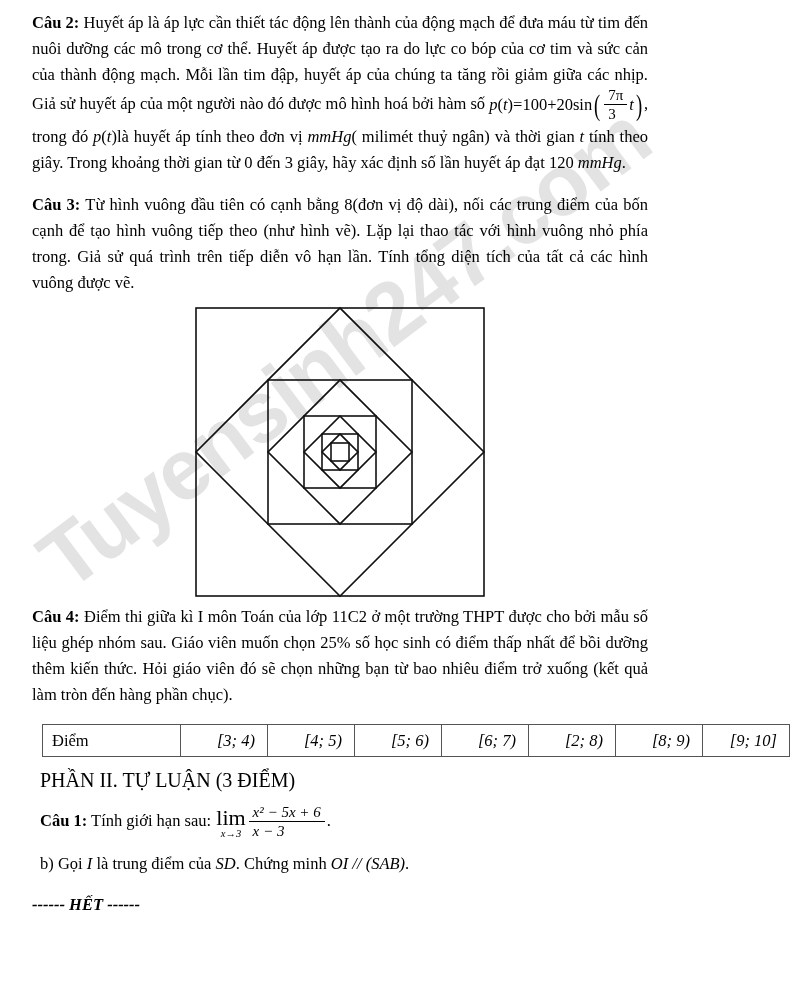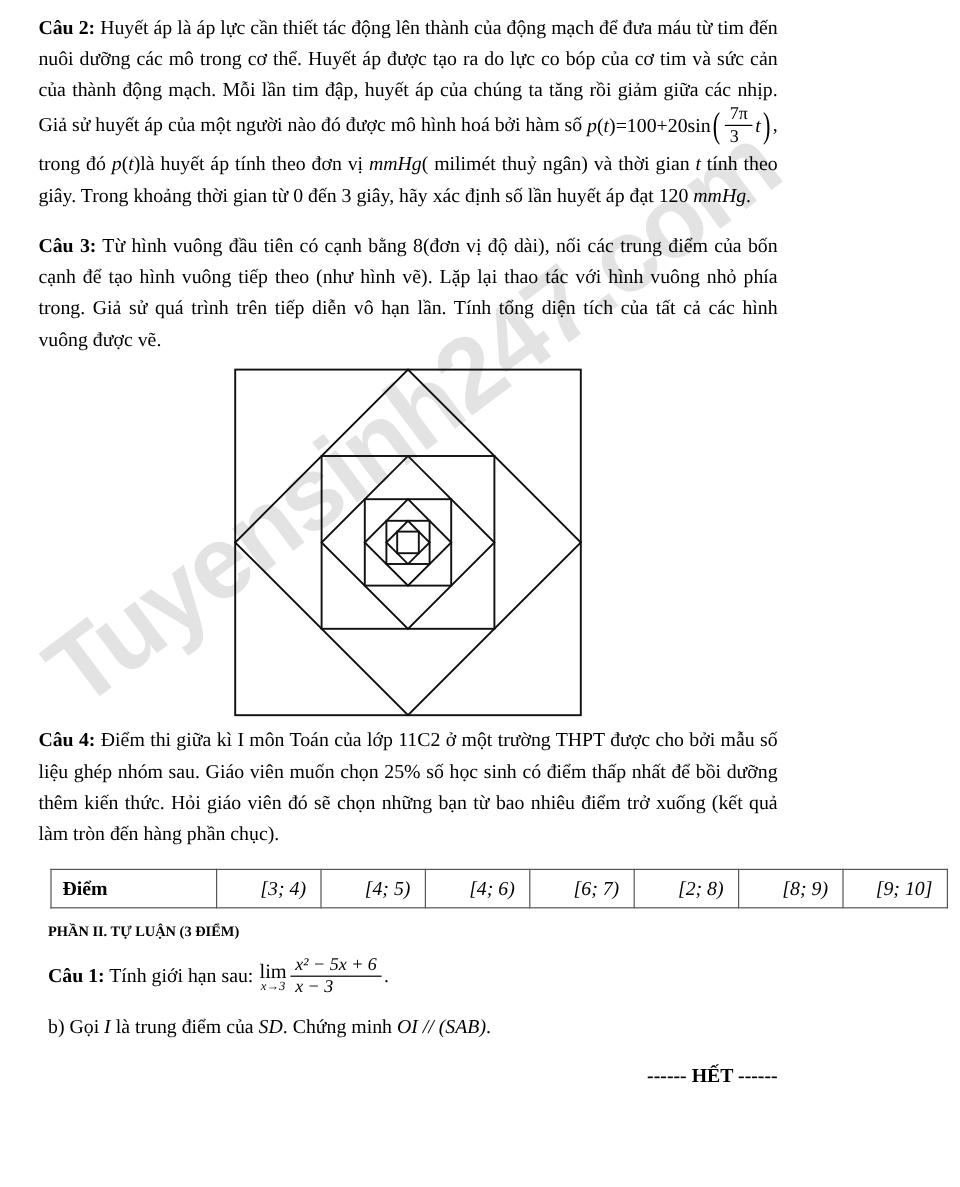--- a/index.html
+++ b/index.html
@@ -101,21 +101,21 @@
     top: -1px;
   }
 
   .lim {
     display: inline-block;
     text-align: center;
     vertical-align: middle;
     line-height: 1;
     margin: 0 1px;
   }
-  .lim .lim-op { display: block; font-style: normal; font-size: 17px; }
+  .lim .lim-op { display: block; font-style: normal; font-size: 22px; }
   .lim .lim-sub { display: block; font-size: 10.5px; font-style: italic; }
 
   
   #figure-wrap {
     width: 100%;
     display: flex;
     justify-content: center;
     margin: 10px 0 6px 0;
   }
 
@@ -132,49 +132,49 @@
     padding: 4px 6px;
     height: 23px;
     text-align: right;
     white-space: nowrap;
   }
   table.stats td.rowhead {
     text-align: left;
     padding-left: 9px;
     padding-right: 20px;
     min-width: 108px;
-    font-weight: bold;
   }
   table.stats td.interval {
     font-style: italic;
     min-width: 62px;
     padding-left: 12px;
     padding-right: 12px;
   }
 
   .section-title {
-    font-weight: bold;
-    font-size: 12px;
+    font-weight: normal;
+    font-size: 20px;
     margin: 12px 0 8px 8px;
   }
 
   .q-line {
     font-size: 16.5px;
     line-height: 1.62;
     margin: 13px 0 4px 8px;
   }
   .sub-line {
     font-size: 16.5px;
     line-height: 1.62;
     margin: 10px 0 4px 8px;
   }
 
   #footer-het {
-    text-align: right;
+    text-align: left;
     font-weight: bold;
+    font-style: italic;
     font-size: 16.5px;
     margin-top: 18px;
   }
 </style>
 </head>
 <body>
 
 <div id="watermark">
   <div class="wm-text">Tuyensinh247.com</div>
 </div>
@@ -227,21 +227,21 @@
     <span>số học sinh có điểm thấp nhất để bồi dưỡng thêm kiến thức. Hỏi giáo viên đó sẽ chọn những bạn từ bao nhiêu điểm trở xuống (kết quả làm tròn đến hàng phần chục).</span>
   </div>
 
   <div id="stats-table-wrap">
     <table class="stats">
       <tbody>
         <tr>
           <td class="rowhead">Điểm</td>
           <td class="interval">[3; 4)</td>
           <td class="interval">[4; 5)</td>
-          <td class="interval">[4; 6)</td>
+          <td class="interval">[5; 6)</td>
           <td class="interval">[6; 7)</td>
           <td class="interval">[2; 8)</td>
           <td class="interval">[8; 9)</td>
           <td class="interval">[9; 10]</td>
         </tr>
       </tbody>
     </table>
   </div>
 
   <div class="section-title">PHẦN II. TỰ LUẬN (3 ĐIỂM)</div>

